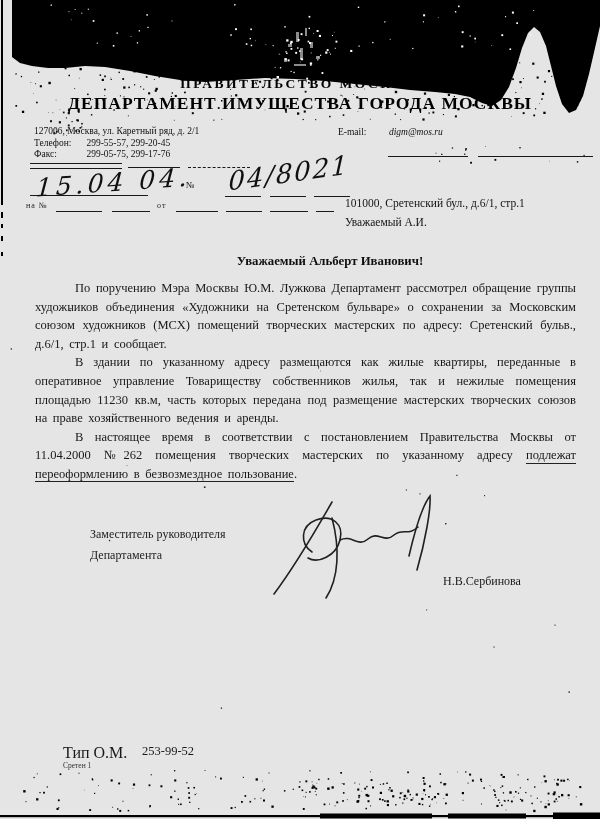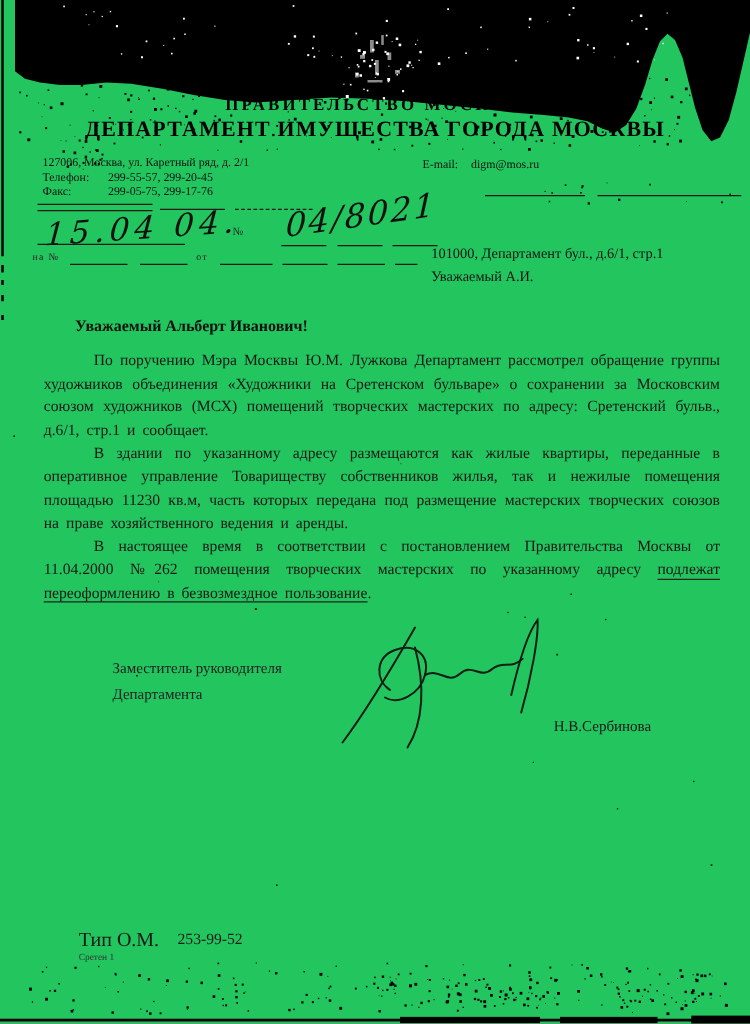--- a/index.html
+++ b/index.html
@@ -1,45 +1,45 @@
 <!DOCTYPE html>
 <html><head>
 <meta charset="utf-8">
 <style>
   html,body{margin:0;padding:0;background:#888;}
   .page{
-    position:relative;width:600px;height:819px;background:#22c55e;
+    position:relative;width:600px;height:819px;background:#e5e5e5;
     overflow:hidden;font-family:"Liberation Serif",serif;color:#1b1b1b;
     margin:0 auto;
   }
   .abs{position:absolute;}
   
   #noise-layer{position:absolute;left:0;top:0;z-index:0;}
   
   .gov-title{top:76px;left:0;width:100%;text-align:center;font-weight:bold;
     font-size:13.5px;letter-spacing:2.5px;color:#000;z-index:2;}
   .dept-title{top:93px;left:0;width:100%;text-align:center;font-weight:bold;
     font-size:17.5px;letter-spacing:1px;color:#000;z-index:2;}
   .contact{top:126px;left:34px;font-size:9.5px;line-height:11.5px;z-index:2;color:#111;}
   .contact .lbl{display:inline-block;min-width:50px;}
   .email{top:127px;left:338px;font-size:9.5px;z-index:2;color:#111;}
-  .email .val{margin-left:8px;}
+  .email .val{margin-left:20px;font-style:italic;}
   
   .rule{border-bottom:1.2px solid #181818;height:0;z-index:1;}
   .rule-double{height:3.5px;border-top:1.2px solid #181818;border-bottom:1.2px solid #181818;z-index:1;}
   .rule-dash{border-bottom:1.2px dashed #181818;height:0;z-index:1;}
   .form-label{font-size:8px;color:#222;z-index:2;letter-spacing:1px;}
   
   .hand{font-family:"DejaVu Serif",serif;font-style:italic;color:#101010;z-index:3;white-space:nowrap;}
   .hand-date{top:168px;left:36px;font-size:25px;letter-spacing:4px;transform:rotate(-4deg) skewX(-8deg);}
   .hand-num{top:158px;left:228px;font-size:26px;letter-spacing:2px;transform:rotate(-8deg) skewX(-10deg);}
   
   .recipient{top:194px;left:345px;font-size:11.5px;line-height:19px;z-index:2;color:#141414;}
   
-  .salutation{top:254px;left:60px;width:540px;text-align:left;font-weight:bold;
+  .salutation{top:254px;left:60px;width:540px;text-align:center;font-weight:bold;
     font-size:12.8px;z-index:2;color:#101010;}
   .body-text{top:279px;left:35px;width:541px;z-index:2;}
   .body-text p{margin:0;text-indent:40px;text-align:justify;font-size:12.5px;
     line-height:18.6px;color:#181818;word-spacing:2.5px;}
   .hand-underline{border-bottom:1.4px solid #222;padding-bottom:0.5px;}
   
   .sig-title{top:524px;left:90px;font-size:12px;line-height:21px;z-index:2;color:#222;}
   .sig-name{top:540px;left:443px;font-size:12px;z-index:2;color:#181818;margin-top:34px;}
   .sig-svg{top:490px;left:266px;z-index:3;}
   
@@ -740,21 +740,21 @@
   <div class="abs form-label" style="top:201px;left:157px;">от</div>
   <div class="abs rule" style="top:211px;left:176px;width:42px;"></div>
   <div class="abs rule" style="top:211px;left:226px;width:36px;"></div>
   <div class="abs rule" style="top:211px;left:270px;width:38px;"></div>
   <div class="abs rule" style="top:211px;left:316px;width:18px;"></div>
 
   <div class="abs hand hand-date">15.04 04.</div>
   <div class="abs hand hand-num">04/8021</div>
 
   <div class="abs recipient">
-    <div>101000, Департамент бул., д.6/1, стр.1</div>
+    <div>101000, Сретенский бул., д.6/1, стр.1</div>
     <div>Уважаемый А.И.</div>
   </div>
 
   <div class="abs salutation">Уважаемый Альберт Иванович!</div>
 
   <div class="abs body-text">
     <p>По поручению Мэра Москвы Ю.М. Лужкова Департамент рассмотрел обращение группы художников объединения «Художники на Сретенском бульваре» о сохранении за Московским союзом художников (МСХ) помещений творческих мастерских по адресу: Сретенский бульв., д.6/1, стр.1 и сообщает.</p>
     <p>В здании по указанному адресу размещаются как жилые квартиры, переданные в оперативное управление Товариществу собственников жилья, так и нежилые помещения площадью 11230 кв.м, часть которых передана под размещение мастерских творческих союзов на праве хозяйственного ведения и аренды.</p>
     <p><span>В настоящее время в соответствии с постановлением Правительства Москвы от 11.04.2000 №262  помещения творческих мастерских по указанному адресу </span><span class="hand-underline">подлежат переоформлению в безвозмездное пользование</span><span>.</span></p>
   </div>

